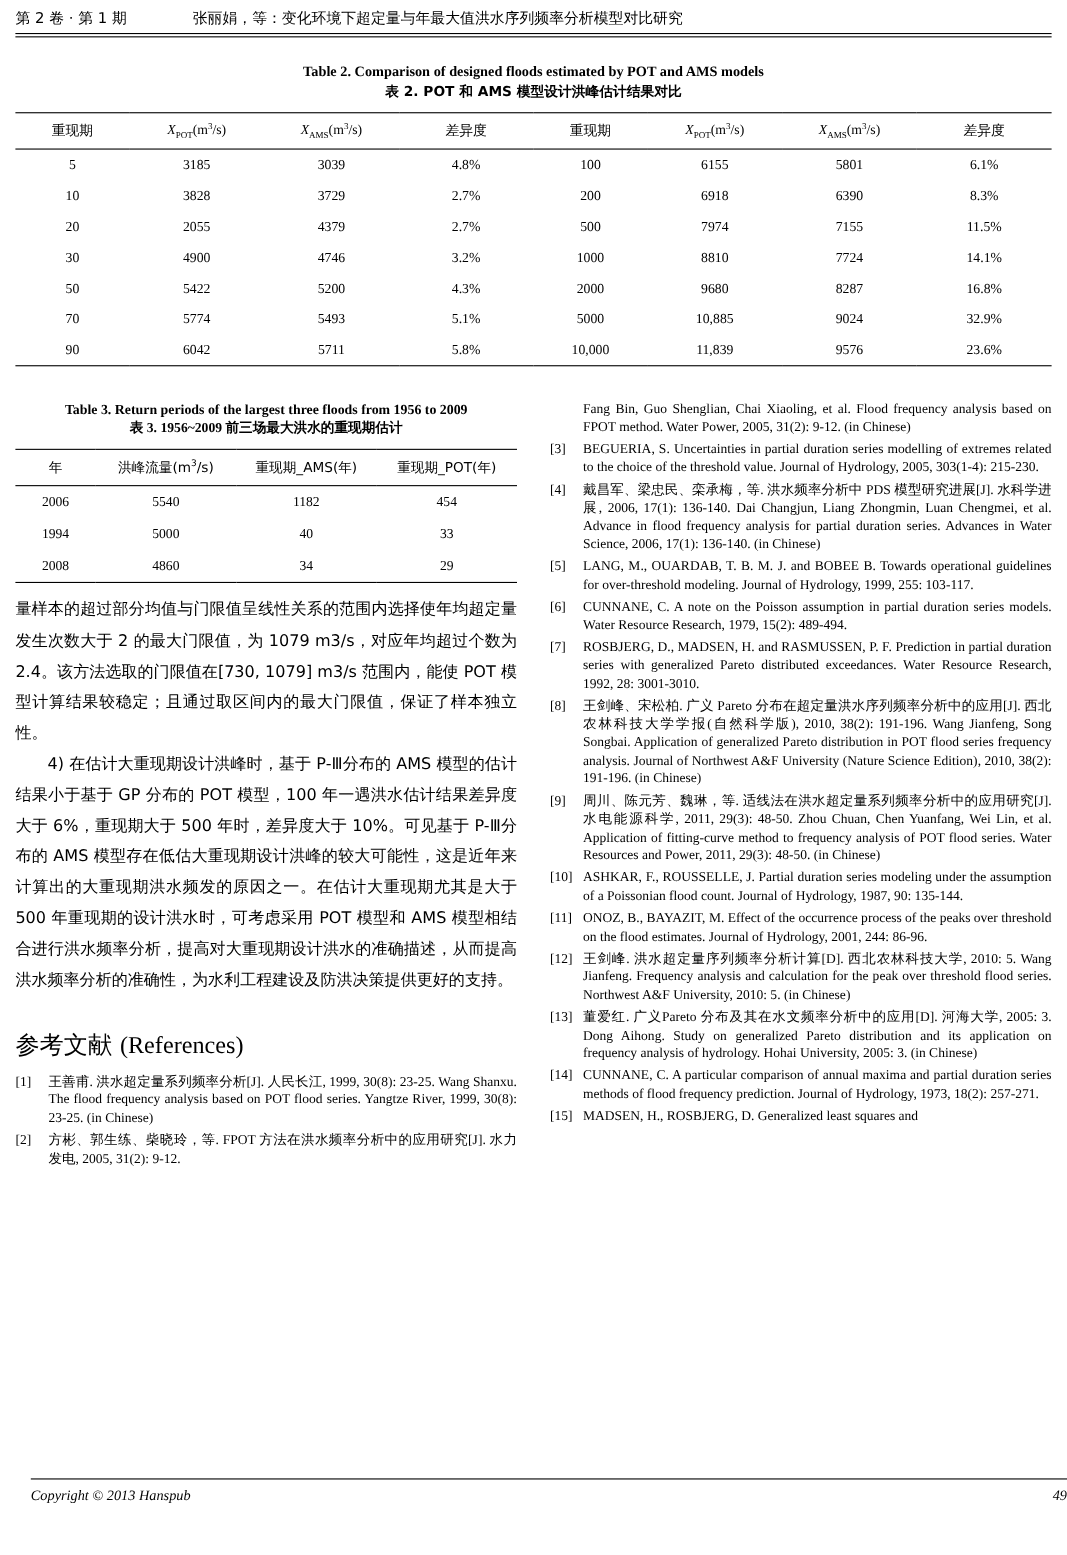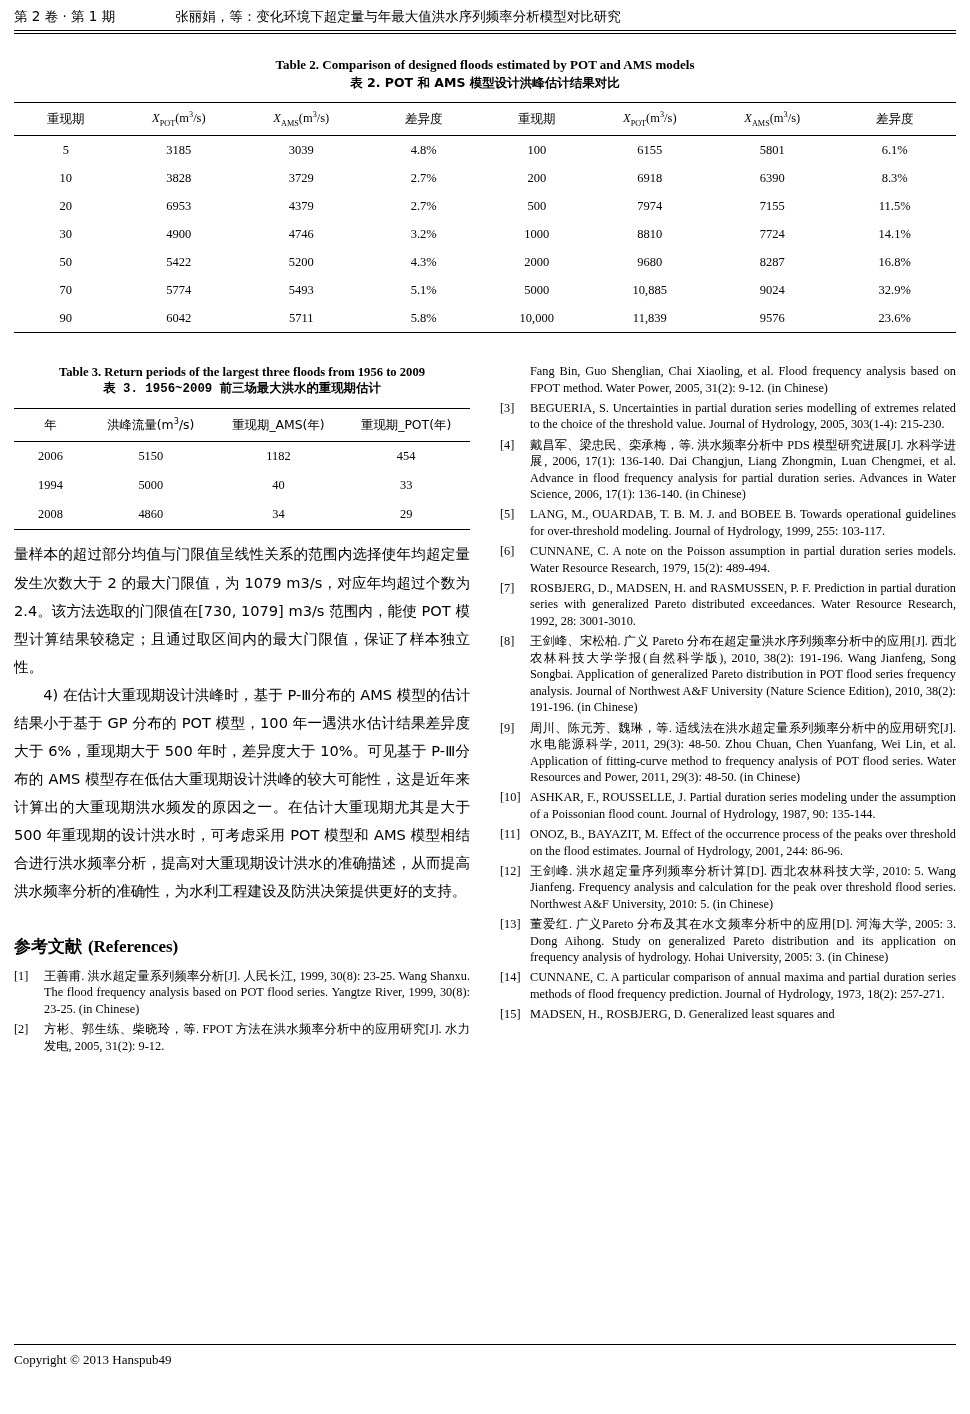--- a/index.html
+++ b/index.html
@@ -54,54 +54,55 @@
   
   .cols{
     margin-top:30px;display:flex;gap:30px;width:100%;justify-content:center;
   }
   .col{width:456px;}
 
   
   .t3cap{
     text-align:center;font-weight:bold;font-size:12.6px;line-height:1.45;
   }
-  .t3cap .cn{font-family:Liberation Mono, monospace;font-size:12.4px;}
+  .t3cap .cn{font-family:Liberation Serif, serif;font-size:12.4px;}
   table.t3{
     width:100%;border-collapse:collapse;font-size:12.4px;margin-top:9px;
   }
   table.t3 th{font-weight:normal;padding:7px 0;text-align:center;}
   table.t3 td{padding:7px 0;text-align:center;}
 
   
   .cnbody{
     font-family:"DejaVu Sans", sans-serif;
     font-size:14.6px;line-height:1.92;text-align:justify;
     margin-top:10px;
   }
   .cnbody p{margin:0;text-indent:0;}
   .cnbody p.ind{text-indent:2em;}
 
   .refhead{
     font-family:"DejaVu Sans", sans-serif;
-    font-weight:bold;font-size:17px;margin-top:30px;
+    font-weight:normal;font-size:22px;margin-top:30px;
   }
   .refhead .en{font-family:"Liberation Serif",serif;}
 
   
   .reflist{font-size:12.3px;line-height:1.35;margin-top:10px;}
   .refitem{display:flex;margin-bottom:3.5px;}
   .refnum{width:30px;flex:0 0 30px;}
   .reftext{flex:1;text-align:justify;}
   .reflist.right{margin-top:0;}
 
   
   .footer{
-    position:absolute;left:14px;top:1352px;width:942px;
-    font-size:13px;display:flex;justify-content:flex-start;
+    position:absolute;left:28px;top:1352px;width:942px;
+    font-size:13px;display:flex;justify-content:space-between;
     align-items:center;
+    font-style:italic;
   }
   .footer .fline{
     position:absolute;left:0;top:-8px;width:100%;border-bottom:1.3px solid #000;
   }
 </style>
 </head>
 <body>
 
 <div class="page">
   <div class="inner">
@@ -147,21 +148,21 @@
           <td>3828</td>
           <td>3729</td>
           <td>2.7%</td>
           <td>200</td>
           <td>6918</td>
           <td>6390</td>
           <td>8.3%</td>
         </tr>
         <tr>
           <td>20</td>
-          <td>6953</td>
+          <td>2055</td>
           <td>4379</td>
           <td>2.7%</td>
           <td>500</td>
           <td>7974</td>
           <td>7155</td>
           <td>11.5%</td>
         </tr>
         <tr>
           <td>30</td>
           <td>4900</td>
@@ -219,21 +220,21 @@
             <tr class="topline midline">
               <th style="width:16%" class="cnf">年</th>
               <th style="width:28%" class="cnf">洪峰流量(m<sup>3</sup>/s)</th>
               <th style="width:28%" class="cnf">重现期_AMS(年)</th>
               <th style="width:28%" class="cnf">重现期_POT(年)</th>
             </tr>
           </thead>
           <tbody>
             <tr>
               <td>2006</td>
-              <td>5150</td>
+              <td>5540</td>
               <td>1182</td>
               <td>454</td>
             </tr>
             <tr>
               <td>1994</td>
               <td>5000</td>
               <td>40</td>
               <td>33</td>
             </tr>
             <tr class="botline">

